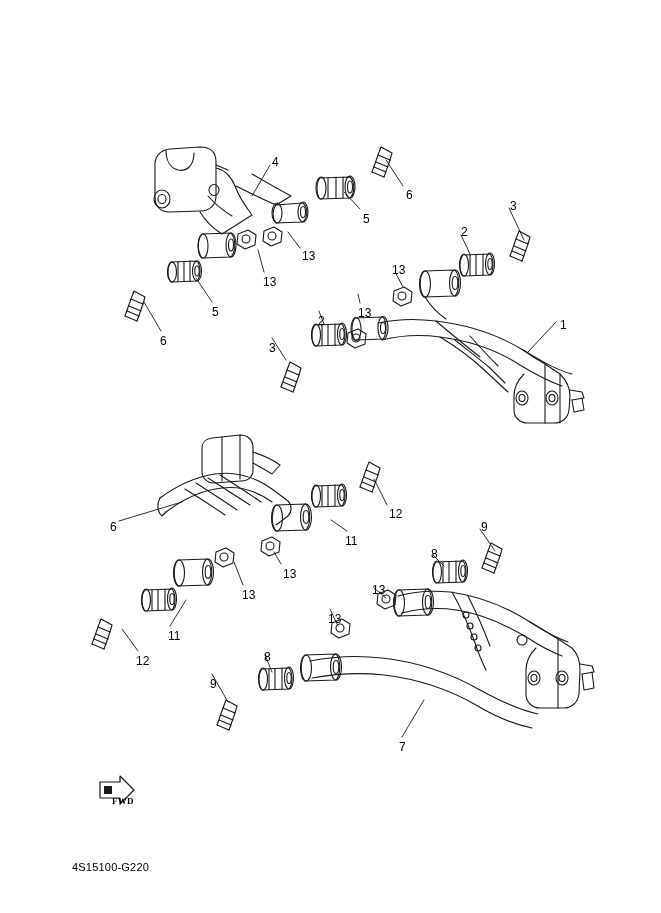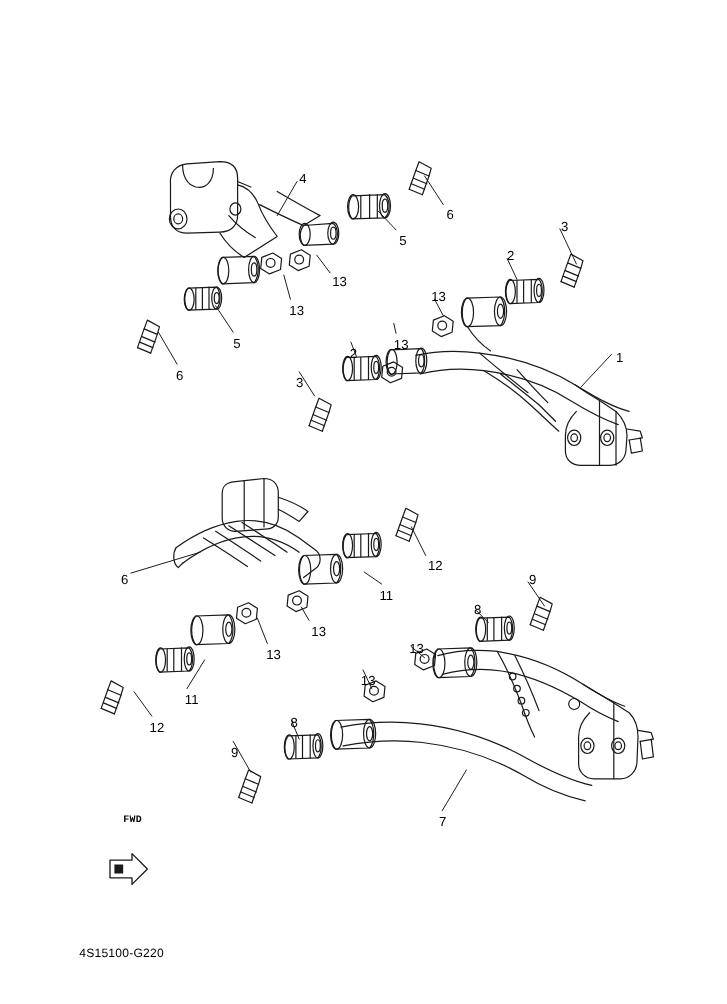--- a/index.html
+++ b/index.html
@@ -41,22 +41,22 @@
     top: 861px;
     font-family: "Liberation Sans", sans-serif;
     font-size: 11px;
     letter-spacing: 0.2px;
     color: #000000;
     white-space: nowrap;
   }
   #fwd-label {
     position: absolute;
     left: 112px;
-    top: 740px;
-    font-family: Liberation Mono, monospace;
+    top: 796px;
+    font-family: Liberation Serif, serif;
     font-size: 9px;
     font-weight: bold;
     color: #000000;
     letter-spacing: 0.3px;
   }
 </style>
 </head>
 <body>
 
 <div id="sheet">

